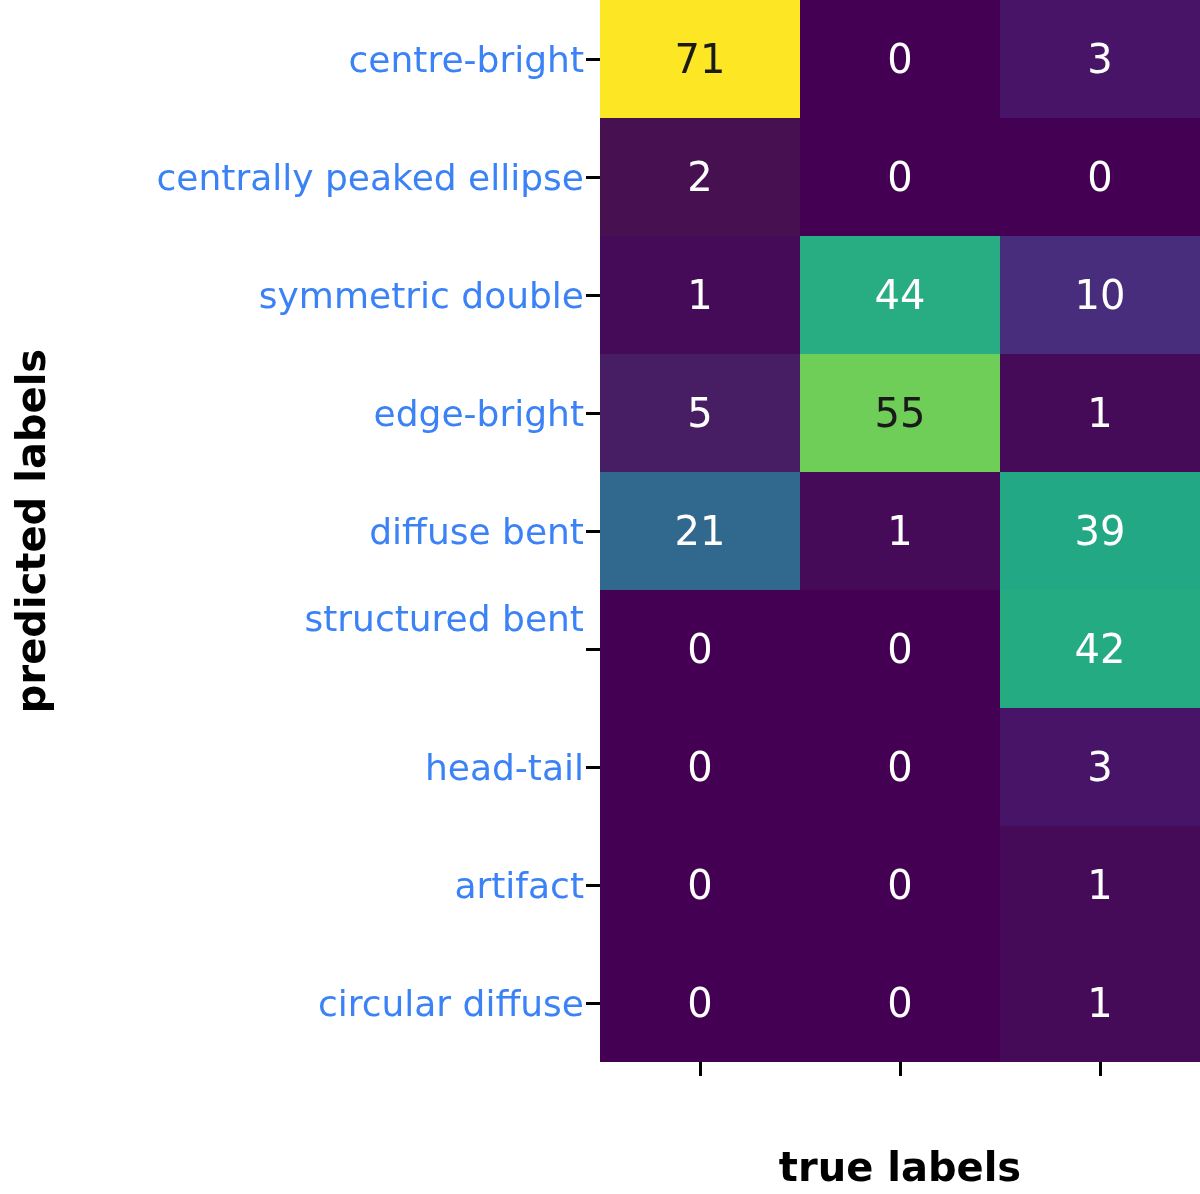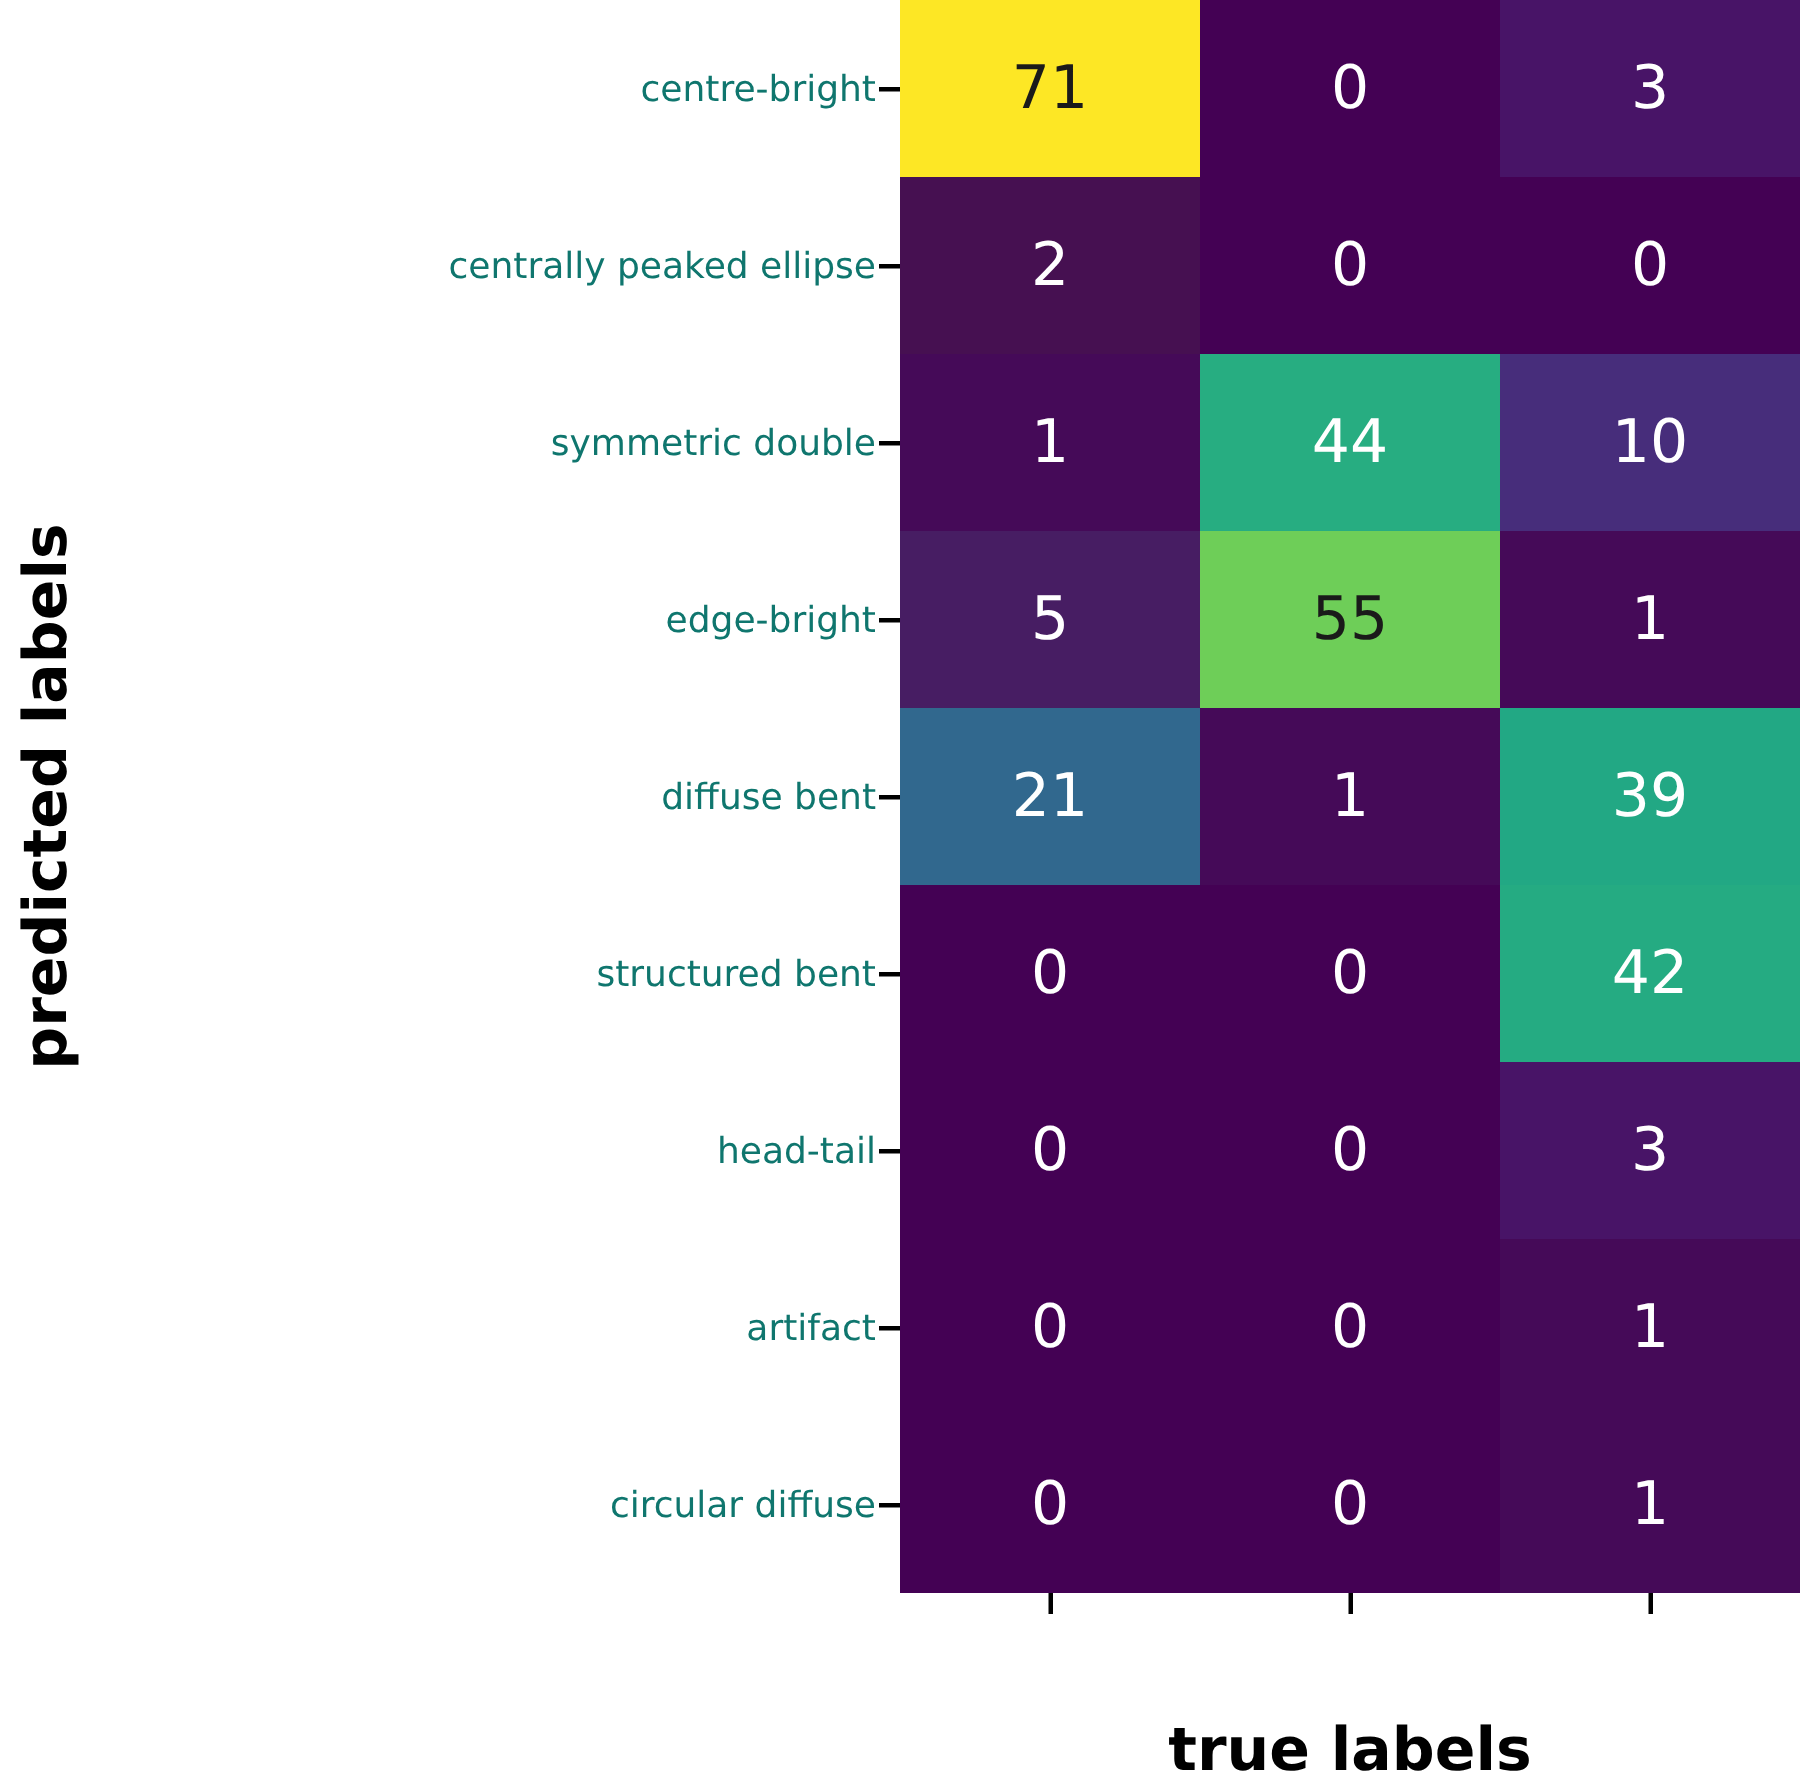--- a/index.html
+++ b/index.html
@@ -47,22 +47,22 @@
     width: 524px;   
     height: 1062px;
   }
   .ytick {
     position: absolute;
     right: 0px;
     height: 118px;
     display: flex;
     align-items: center;
     justify-content: flex-end;
-    font-size: 24px;
-    color: #0f766e;
+    font-size: 36px;
+    color: #3b82f6;
     white-space: nowrap;
     padding-right: 2px;
   }
 
   
   #ytick-marks {
     position: absolute;
     left: 586px;
     top: 0px;
     width: 14px;
@@ -154,21 +154,21 @@
   <div id="ylabel">
     <span class="txt">predicted labels</span>
   </div>
 
   <div id="ytick-col">
       <div class="ytick" style="top: 0px; height: 118px;">centre-bright</div>
       <div class="ytick" style="top: 118px; height: 118px;">centrally peaked ellipse</div>
       <div class="ytick" style="top: 236px; height: 118px;">symmetric double</div>
       <div class="ytick" style="top: 354px; height: 118px;">edge-bright</div>
       <div class="ytick" style="top: 472px; height: 118px;">diffuse bent</div>
-      <div class="ytick" style="top: 590px; height: 118px;">structured bent</div>
+      <div class="ytick" style="top: 559px; height: 118px;">structured bent</div>
       <div class="ytick" style="top: 708px; height: 118px;">head-tail</div>
       <div class="ytick" style="top: 826px; height: 118px;">artifact</div>
       <div class="ytick" style="top: 944px; height: 118px;">circular diffuse</div>
     </div>
   <div id="ytick-marks">
       <div class="ytick-mark" style="top: 57.5px;"></div>
       <div class="ytick-mark" style="top: 175.5px;"></div>
       <div class="ytick-mark" style="top: 293.5px;"></div>
       <div class="ytick-mark" style="top: 411.5px;"></div>
       <div class="ytick-mark" style="top: 529.5px;"></div>

